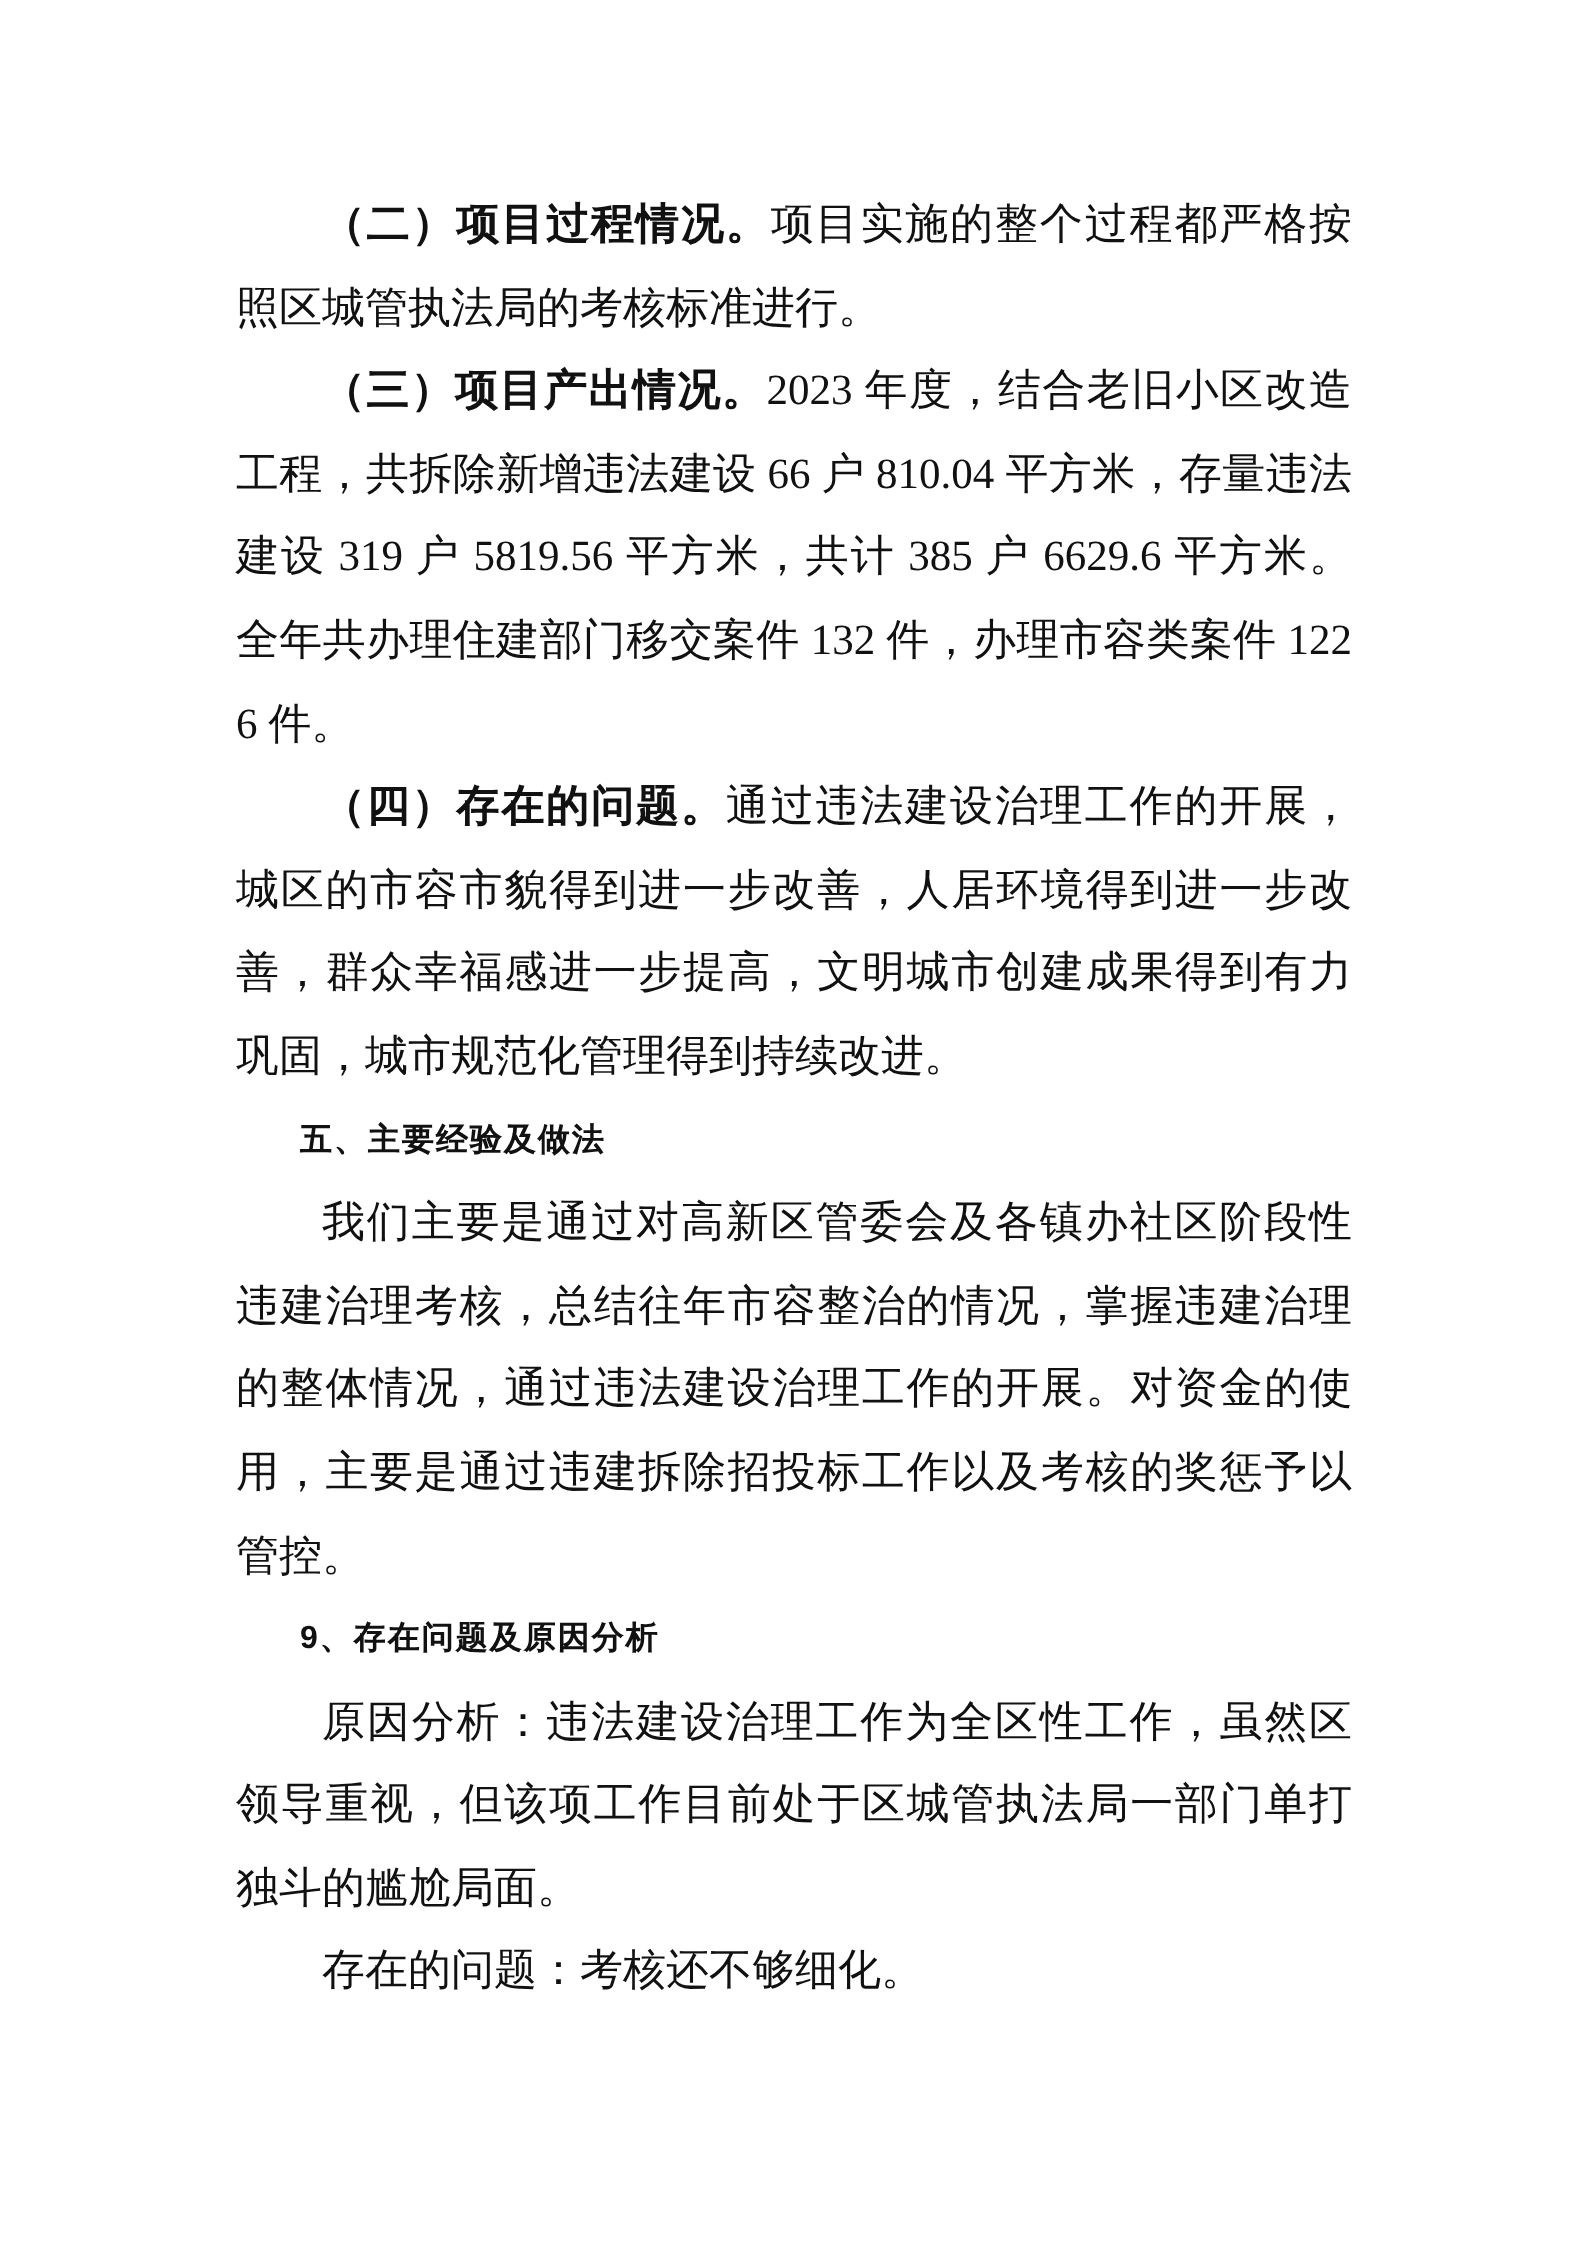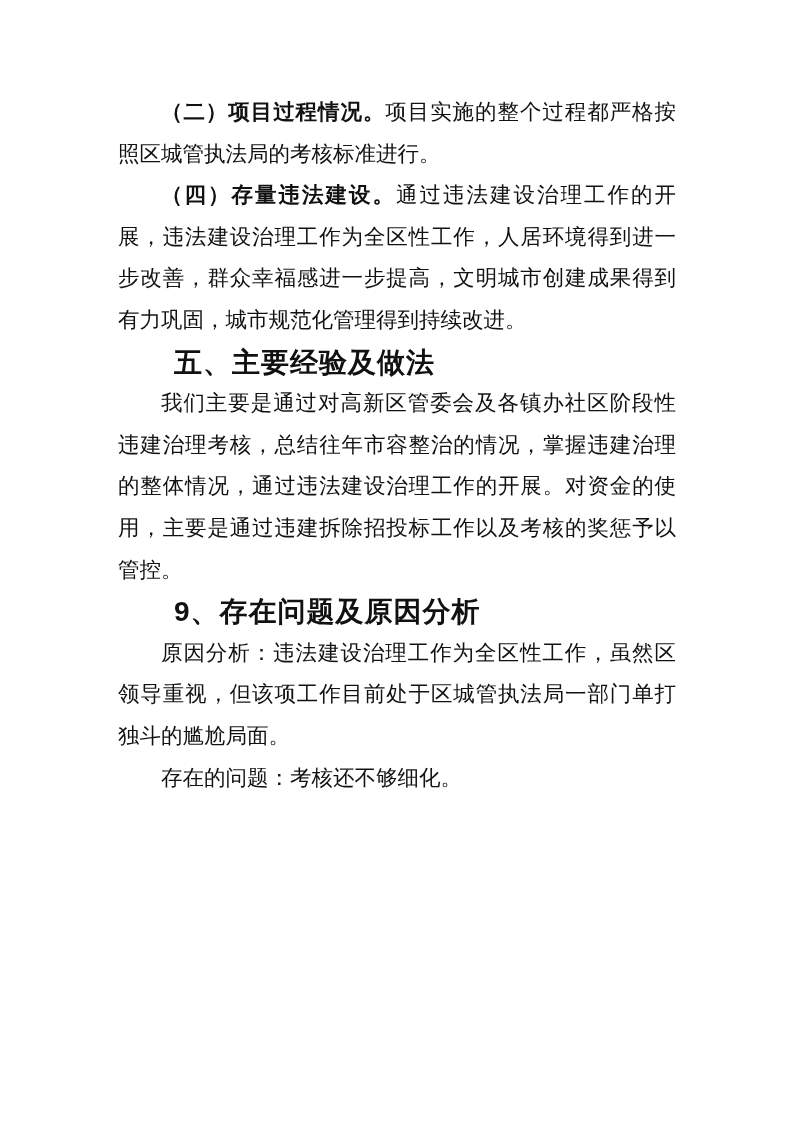--- a/index.html
+++ b/index.html
@@ -33,37 +33,38 @@
     text-indent: 2em;
     word-break: break-all;
     overflow-wrap: break-word;
   }
   p.body-para .lead {
     font-weight: bold;
   }
   p.heading-para {
     margin: 0;
     font-family: "Liberation Sans", "DejaVu Sans", sans-serif;
-    font-size: 28px;
+    font-size: 16px;
     line-height: 41.6px;
     font-weight: bold;
     text-indent: 2em;
     letter-spacing: 1px;
   }
 </style>
 </head>
 <body>
 
 <div class="page">
   <div class="content">
 
     <p class="body-para"><span class="lead">（二）项目过程情况。</span><span>项目实施的整个过程都严格按照区城管执法局的考核标准进行。</span></p>
 
+    <p class="body-para"><span class="lead">（三）项目产出情况。</span><span>2023 年度，结合老旧小区改造工程，共拆除新增违法建设 66 户 810.04 平方米，存量违法建设 319 户 5819.56 平方米，共计 385 户 6629.6 平方米。全年共办理住建部门移交案件 132 件，办理市容类案件 1226 件。</span></p>
 
-    <p class="body-para"><span class="lead">（四）存量违法建设。</span><span>通过违法建设治理工作的开展，违法建设治理工作为全区性工作，人居环境得到进一步改善，群众幸福感进一步提高，文明城市创建成果得到有力巩固，城市规范化管理得到持续改进。</span></p>
+    <p class="body-para"><span class="lead">（四）存在的问题。</span><span>通过违法建设治理工作的开展，城区的市容市貌得到进一步改善，人居环境得到进一步改善，群众幸福感进一步提高，文明城市创建成果得到有力巩固，城市规范化管理得到持续改进。</span></p>
 
     <p class="heading-para">五、主要经验及做法</p>
 
     <p class="body-para"><span class="lead"></span><span>我们主要是通过对高新区管委会及各镇办社区阶段性违建治理考核，总结往年市容整治的情况，掌握违建治理的整体情况，通过违法建设治理工作的开展。对资金的使用，主要是通过违建拆除招投标工作以及考核的奖惩予以管控。</span></p>
 
     <p class="heading-para">9、存在问题及原因分析</p>
 
     <p class="body-para"><span class="lead"></span><span>原因分析：违法建设治理工作为全区性工作，虽然区领导重视，但该项工作目前处于区城管执法局一部门单打独斗的尴尬局面。</span></p>
 
     <p class="body-para"><span class="lead"></span><span>存在的问题：考核还不够细化。</span></p>

